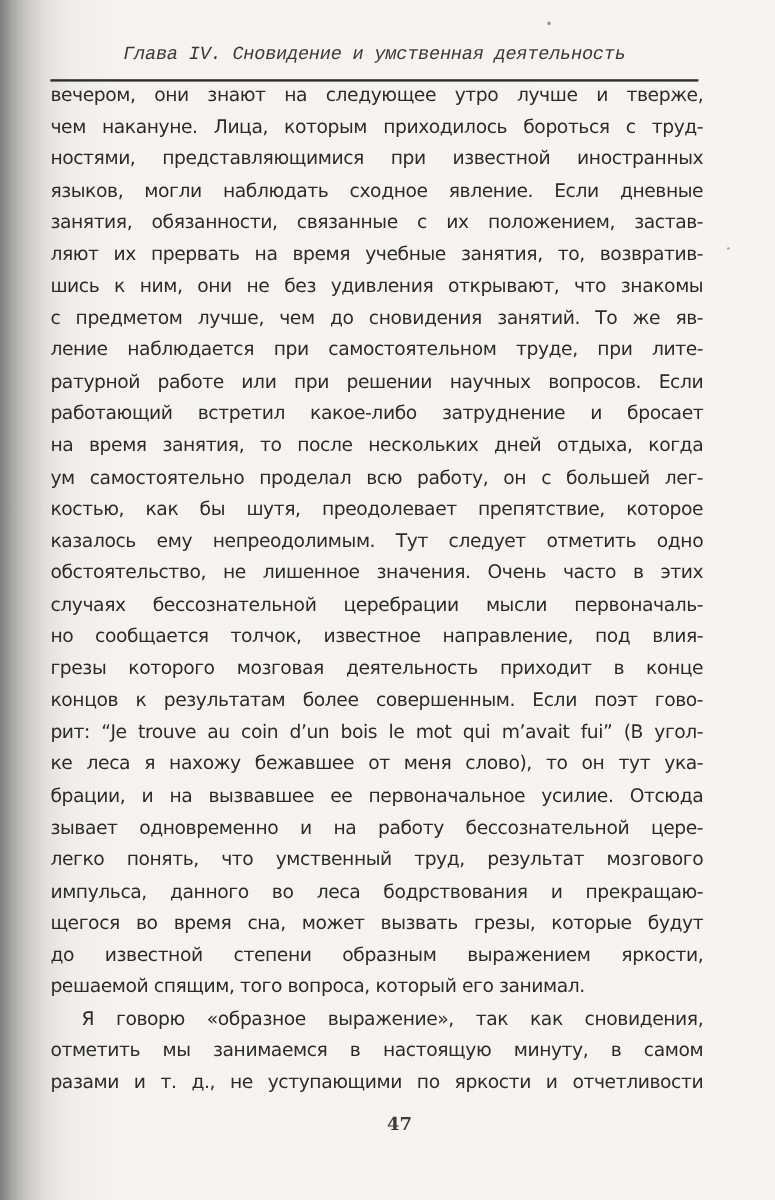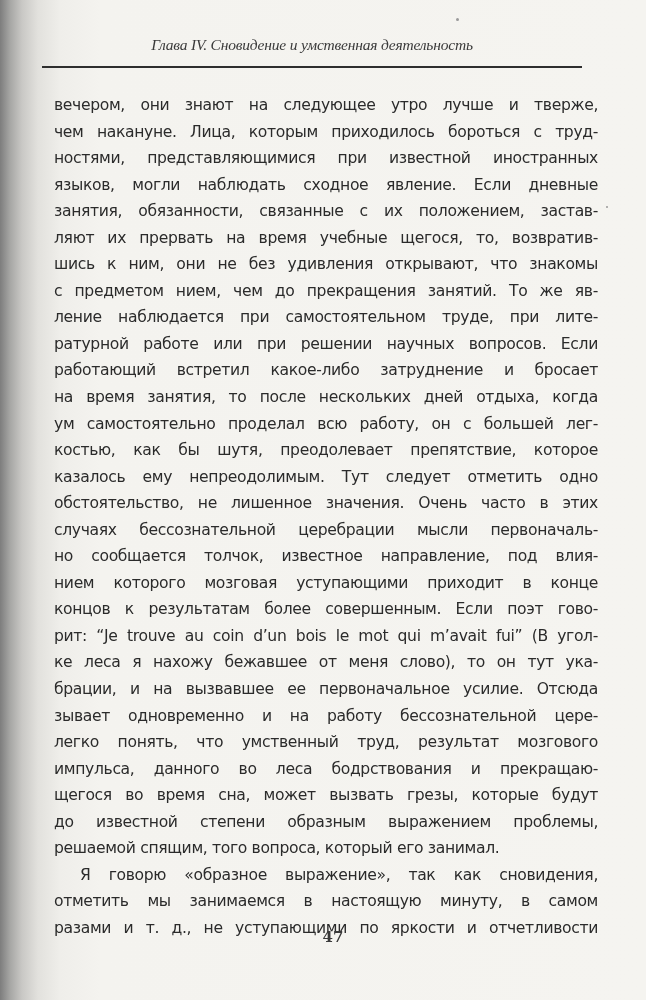--- a/index.html
+++ b/index.html
@@ -10,32 +10,32 @@
     font-family: "DejaVu Serif", "Liberation Serif", serif;
     color: #2a2a2a;
   }
   .page {
     position: absolute; left: 0; top: 0; width: 646px; height: 1000px;
     background: linear-gradient(to right, #7d7d7d 0px, #a6a6a4 10px, #c9c8c5 22px, #e2e1dd 38px, #efeeea 60px, #f4f3ef 100px, #f5f4f0 100%);
   }
   .header {
     position: absolute; left: 42px; top: 36px; width: 540px;
     text-align: center;
-    font-family: Liberation Serif, serif;
+    font-family: Liberation Mono, monospace;
     font-style: italic;
     font-size: 15.5px;
     color: #3a3a3a;
     letter-spacing: -0.2px;
   }
   .header-rule {
     position: absolute; left: 42px; top: 66px; width: 540px; height: 0;
     border-top: 2px solid #2e2e2e;
   }
   .body-text {
-    position: absolute; left: 42px; top: 92px; width: 544px; margin-left: 12px;
+    position: absolute; left: 42px; top: 66px; width: 544px;
   }
   .line {
     display: block;
     height: 26.55px; line-height: 26.55px;
     font-family: "DejaVu Sans", "Liberation Sans", sans-serif;
     font-size: 15.6px;
     text-align: justify;
     text-align-last: justify;
     white-space: nowrap;
     color: #2b2b2b;
@@ -63,43 +63,43 @@
 <div class="page">
   <div class="header">Глава IV. Сновидение и умственная деятельность</div>
   <div class="header-rule"></div>
 
   <div class="body-text">
     <span class="line">вечером, они знают на следующее утро лучше и тверже,</span>
     <span class="line">чем накануне. Лица, которым приходилось бороться с труд-</span>
     <span class="line">ностями, представляющимися при известной иностранных</span>
     <span class="line">языков, могли наблюдать сходное явление. Если дневные</span>
     <span class="line">занятия, обязанности, связанные с их положением, застав-</span>
-    <span class="line">ляют их прервать на время учебные щегося, то, возвратив-</span>
+    <span class="line">ляют их прервать на время учебные занятия, то, возвратив-</span>
     <span class="line">шись к ним, они не без удивления открывают, что знакомы</span>
-    <span class="line">с предметом нием, чем до прекращения занятий. То же яв-</span>
+    <span class="line">с предметом лучше, чем до сновидения занятий. То же яв-</span>
     <span class="line">ление наблюдается при самостоятельном труде, при лите-</span>
     <span class="line">ратурной работе или при решении научных вопросов. Если</span>
     <span class="line">работающий встретил какое-либо затруднение и бросает</span>
     <span class="line">на время занятия, то после нескольких дней отдыха, когда</span>
     <span class="line">ум самостоятельно проделал всю работу, он с большей лег-</span>
     <span class="line">костью, как бы шутя, преодолевает препятствие, которое</span>
     <span class="line">казалось ему непреодолимым. Тут следует отметить одно</span>
     <span class="line">обстоятельство, не лишенное значения. Очень часто в этих</span>
     <span class="line">случаях бессознательной церебрации мысли первоначаль-</span>
     <span class="line">но сообщается толчок, известное направление, под влия-</span>
-    <span class="line">нием которого мозговая уступающими приходит в конце</span>
+    <span class="line">грезы которого мозговая деятельность приходит в конце</span>
     <span class="line">концов к результатам более совершенным. Если поэт гово-</span>
     <span class="line">рит: “Je trouve au coin d’un bois le mot qui m’avait fui” (В угол-</span>
     <span class="line">ке леса я нахожу бежавшее от меня слово), то он тут ука-</span>
     <span class="line">брации, и на вызвавшее ее первоначальное усилие. Отсюда</span>
     <span class="line">зывает одновременно и на работу бессознательной цере-</span>
     <span class="line">легко понять, что умственный труд, результат мозгового</span>
     <span class="line">импульса, данного во леса бодрствования и прекращаю-</span>
     <span class="line">щегося во время сна, может вызвать грезы, которые будут</span>
-    <span class="line">до известной степени образным выражением проблемы,</span>
+    <span class="line">до известной степени образным выражением яркости,</span>
     <span class="line last">решаемой спящим, того вопроса, который его занимал.</span>
     <span class="line indent">Я говорю «образное выражение», так как сновидения,</span>
     <span class="line">отметить мы занимаемся в настоящую минуту, в самом</span>
     <span class="line">разами и т. д., не уступающими по яркости и отчетливости</span>
   </div>
 
   <div class="pagenum">47</div>
 
   <div class="speck" style="left:456px; top:18px;"></div>
   <div class="speck" style="left:606px; top:206px; width:2px; height:2px;"></div>

